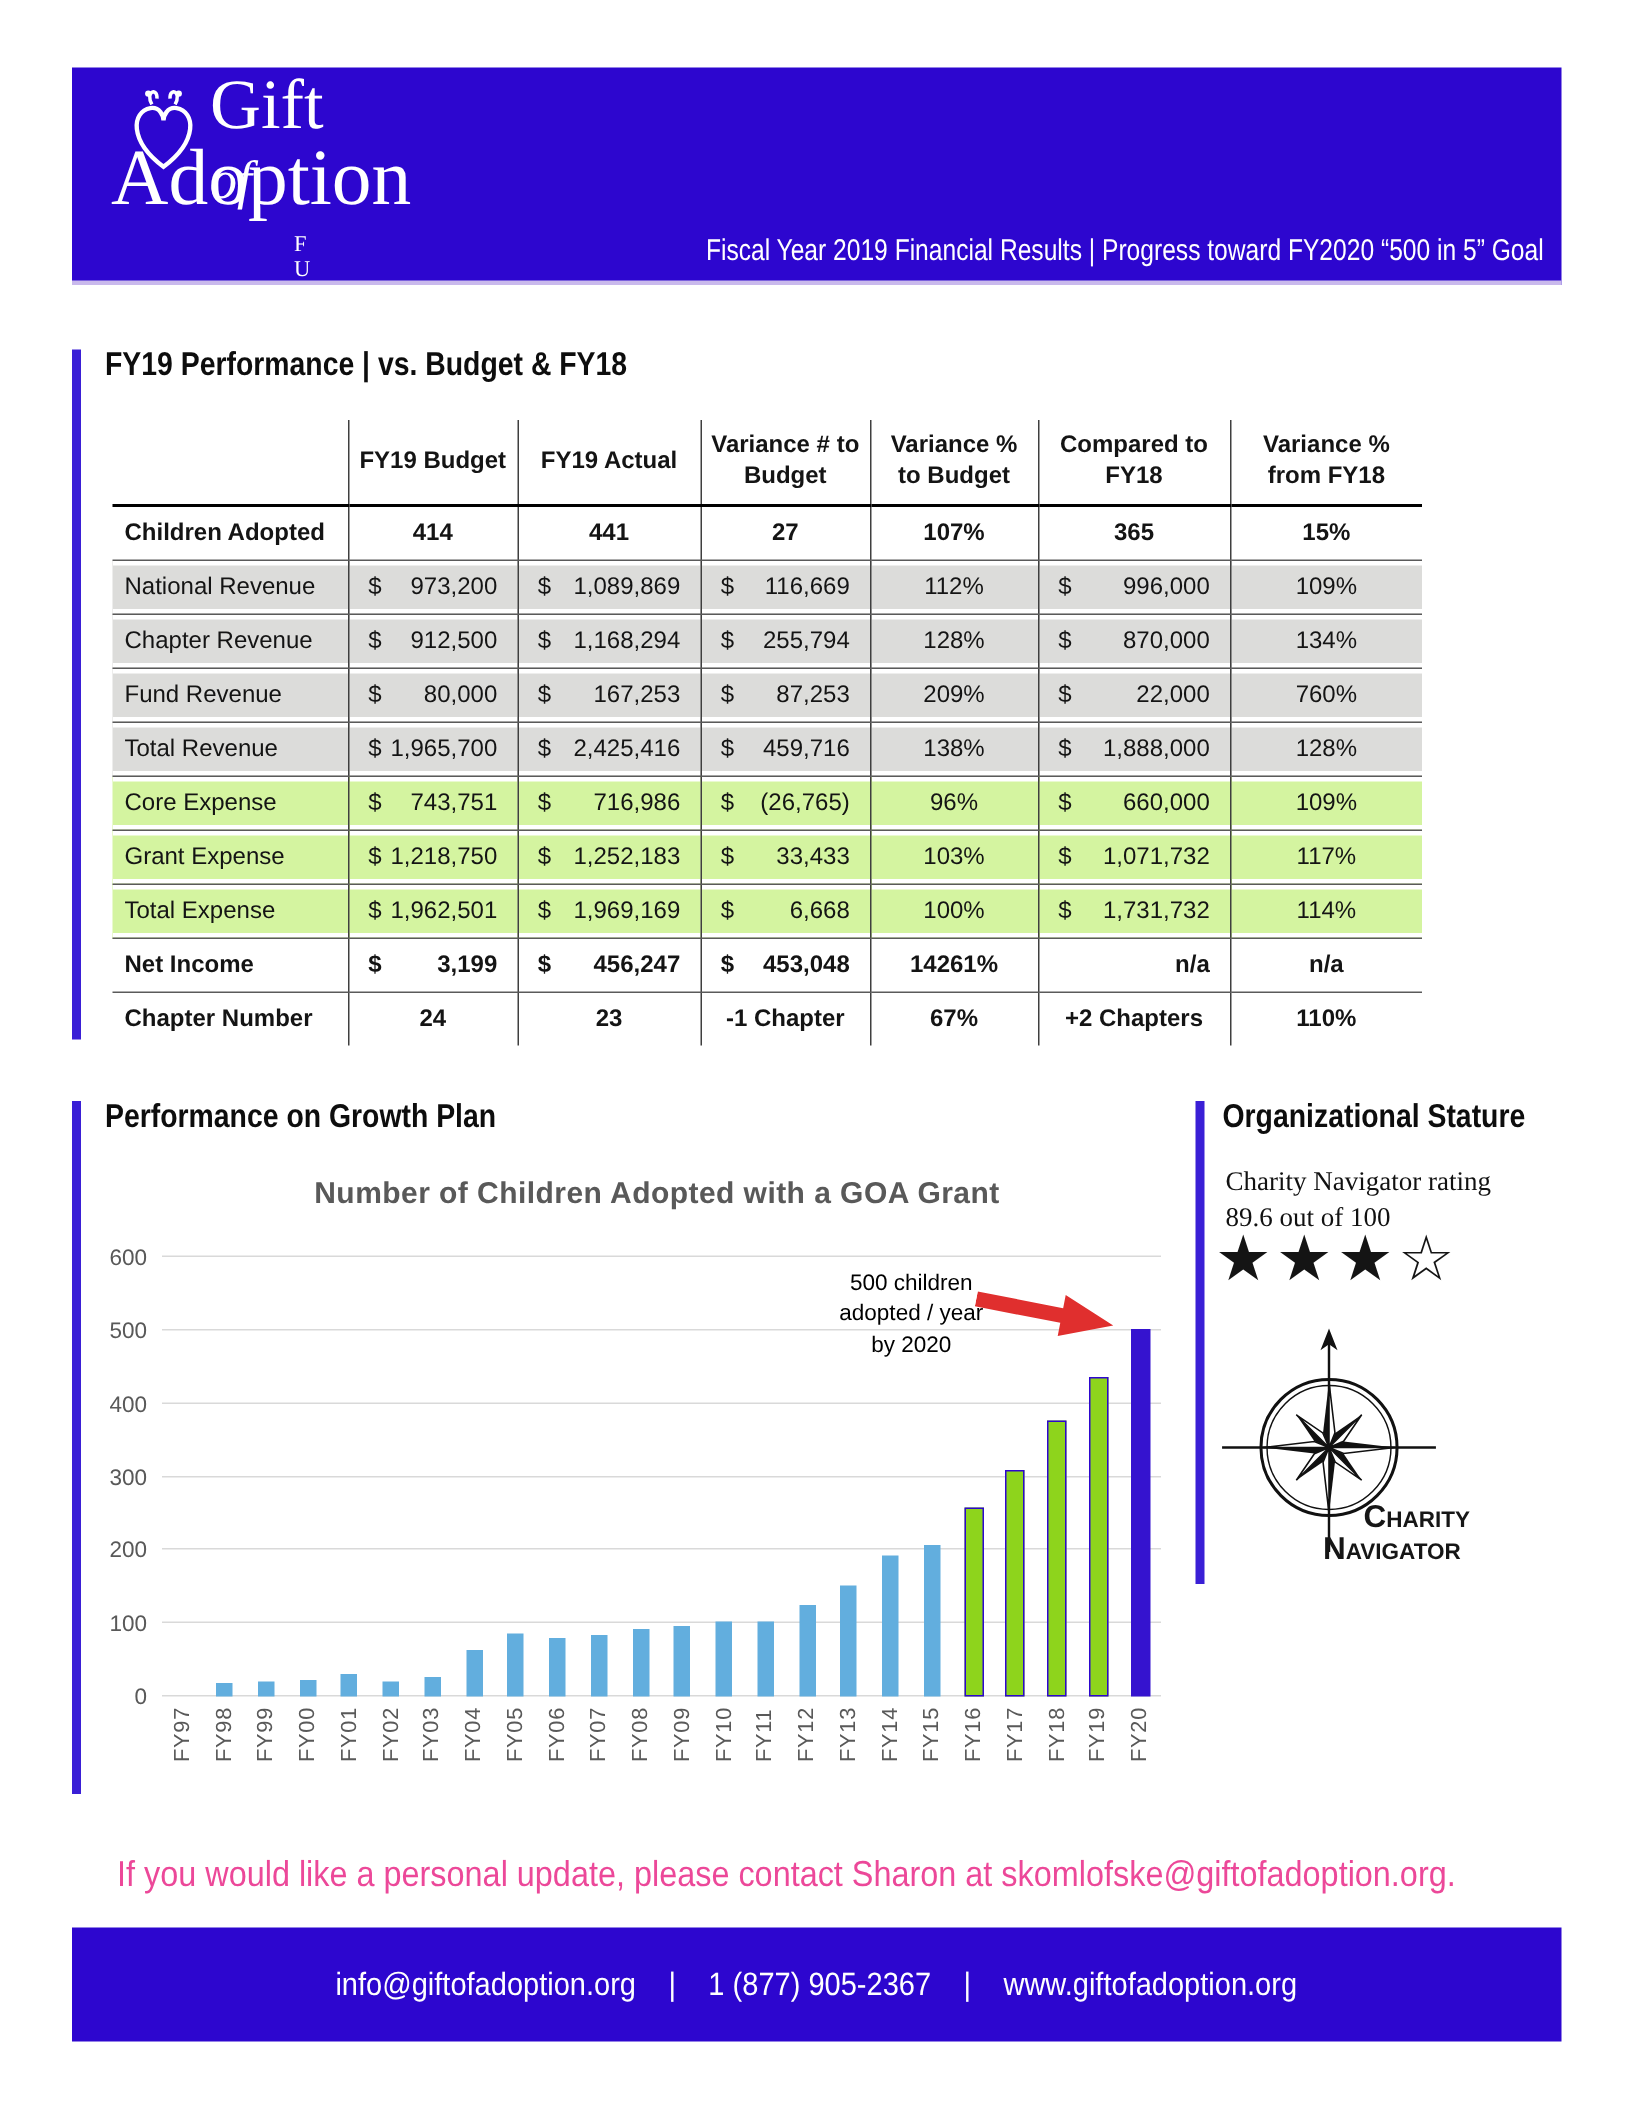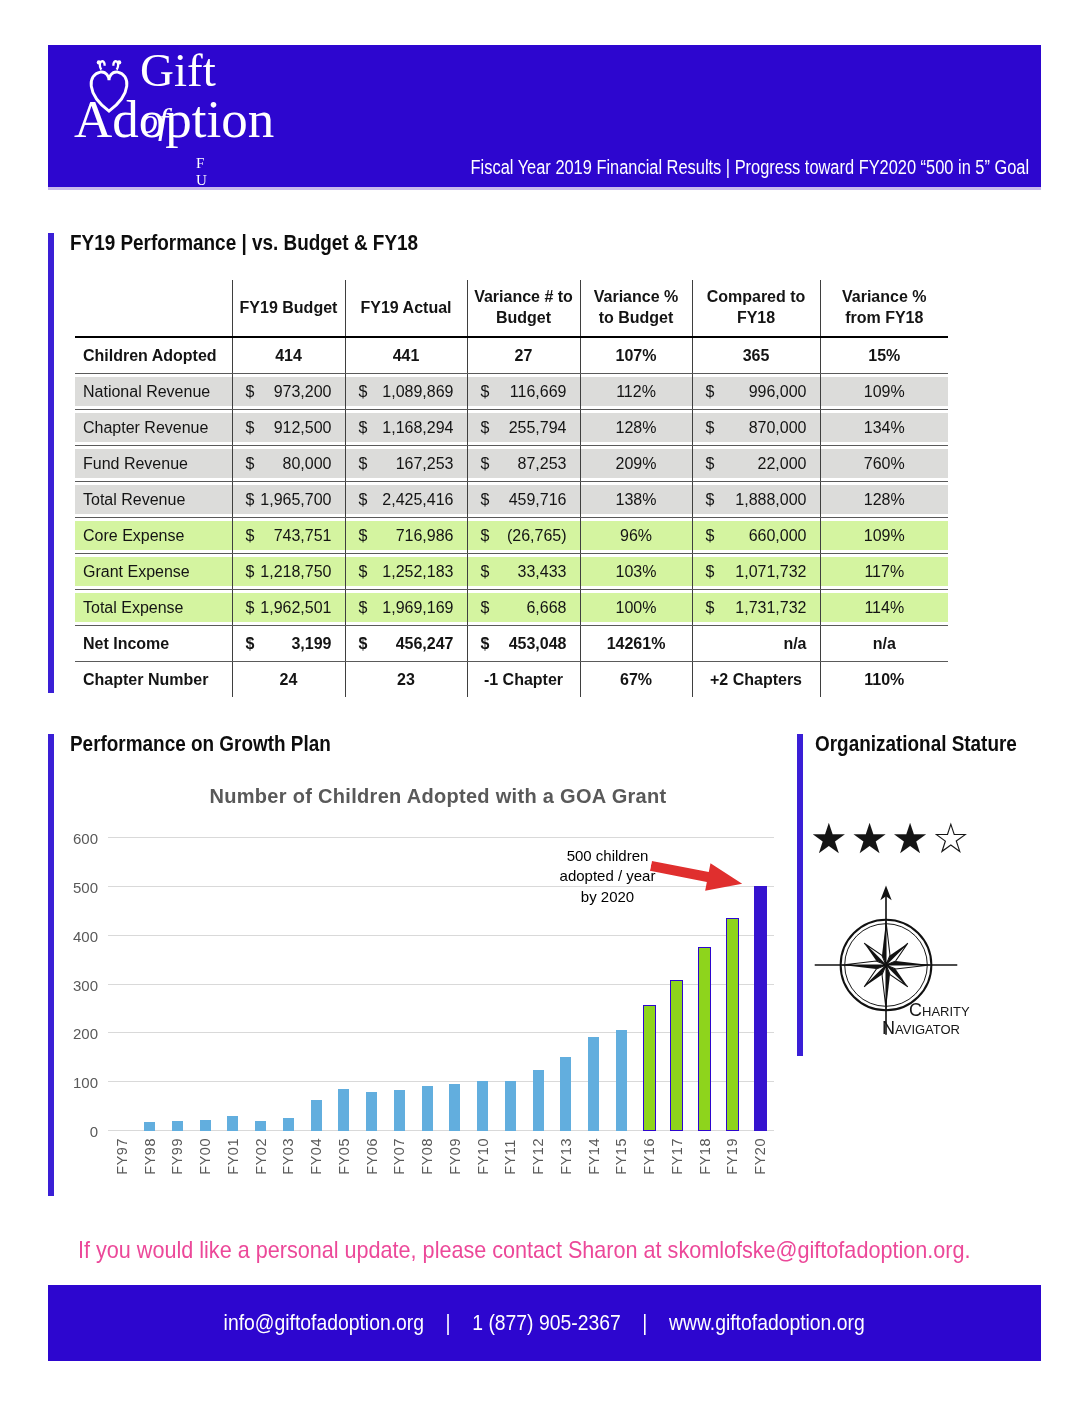--- a/index.html
+++ b/index.html
@@ -72,21 +72,21 @@
   .xlabels{position:absolute;top:calc(100% + 7px);left:0;right:0;display:flex;}
   .xslot{flex:1 1 0;display:flex;justify-content:center;}
   .xlabel{writing-mode:vertical-rl;transform:rotate(180deg);font-size:14.5px;color:var(--chart-text);letter-spacing:.5px;}
   .annotation{position:absolute;left:432px;top:8px;width:135px;text-align:center;font-size:15px;color:#000;line-height:1.35;}
   .arrow{position:absolute;left:542px;top:22px;width:95px;height:30px;transform:rotate(11deg);}
 
   
   .rating{position:absolute;left:817px;top:775px;font-family:"Liberation Serif",serif;font-size:18px;line-height:1.35;color:#111;}
   .stars{position:absolute;left:810px;top:818px;font-family:"DejaVu Sans",sans-serif;font-size:42px;letter-spacing:3px;color:#141414;line-height:1;}
   .compass{position:absolute;left:805px;top:884px;width:162px;height:162px;}
-  .cn-text{position:absolute;left:882px;top:1001px;font-weight:normal;font-variant:small-caps;color:#161616;line-height:1.02;font-size:18px;}
+  .cn-text{position:absolute;left:882px;top:1001px;font-weight:bold;font-variant:small-caps;color:#161616;line-height:1.02;font-size:21px;}
   .cn-text .cn1{margin-left:27px;}
 
   
   .contact{position:absolute;left:78px;top:1236px;font-size:24px;color:#ec4899;}
   .contact .cond{transform:scaleX(.9);}
   .footer-band{position:absolute;left:48px;top:1285px;width:993px;height:76px;background:var(--brand);
     display:flex;align-items:center;justify-content:center;}
   .footer-line{color:#fff;font-size:21.5px;}
   .footer-line .sep{margin:0 24px;font-weight:normal;}
 </style>
@@ -558,20 +558,24 @@
           </div>
           <div class="xslot">
             <div class="xlabel">FY20</div>
           </div>
         </div>
       </div>
   </div>
 
   <div class="accent-bar bar3"></div>
   <h2 class="section-title t3"><span class="cond">Organizational Stature</span></h2>
+  <div class="rating">
+    <div>Charity Navigator rating</div>
+    <div>89.6 out of 100</div>
+  </div>
   <div class="stars"><span>★</span><span>★</span><span>★</span><span>☆</span></div>
   <svg class="compass" viewBox="0 0 200 200">
       <line x1="12" y1="100" x2="188" y2="100" stroke="#111" stroke-width="2"></line>
       <line x1="100" y1="14" x2="100" y2="186" stroke="#111" stroke-width="2"></line>
       <polygon points="100,2 93,20 100,15 107,20" fill="#111"></polygon>
       <circle cx="100" cy="100" r="56" fill="none" stroke="#111" stroke-width="2.5"></circle>
       <circle cx="100" cy="100" r="51" fill="none" stroke="#111" stroke-width="1.2"></circle>
       <polygon points="100.0,46.0 95.1,87.9 100,100" fill="#111"></polygon>
       <polygon points="100.0,46.0 104.9,87.9 100,100" fill="#fff" stroke="#111" stroke-width="1.3"></polygon>
       <polygon points="126.9,73.1 105.1,88.0 100,100" fill="#111"></polygon>

